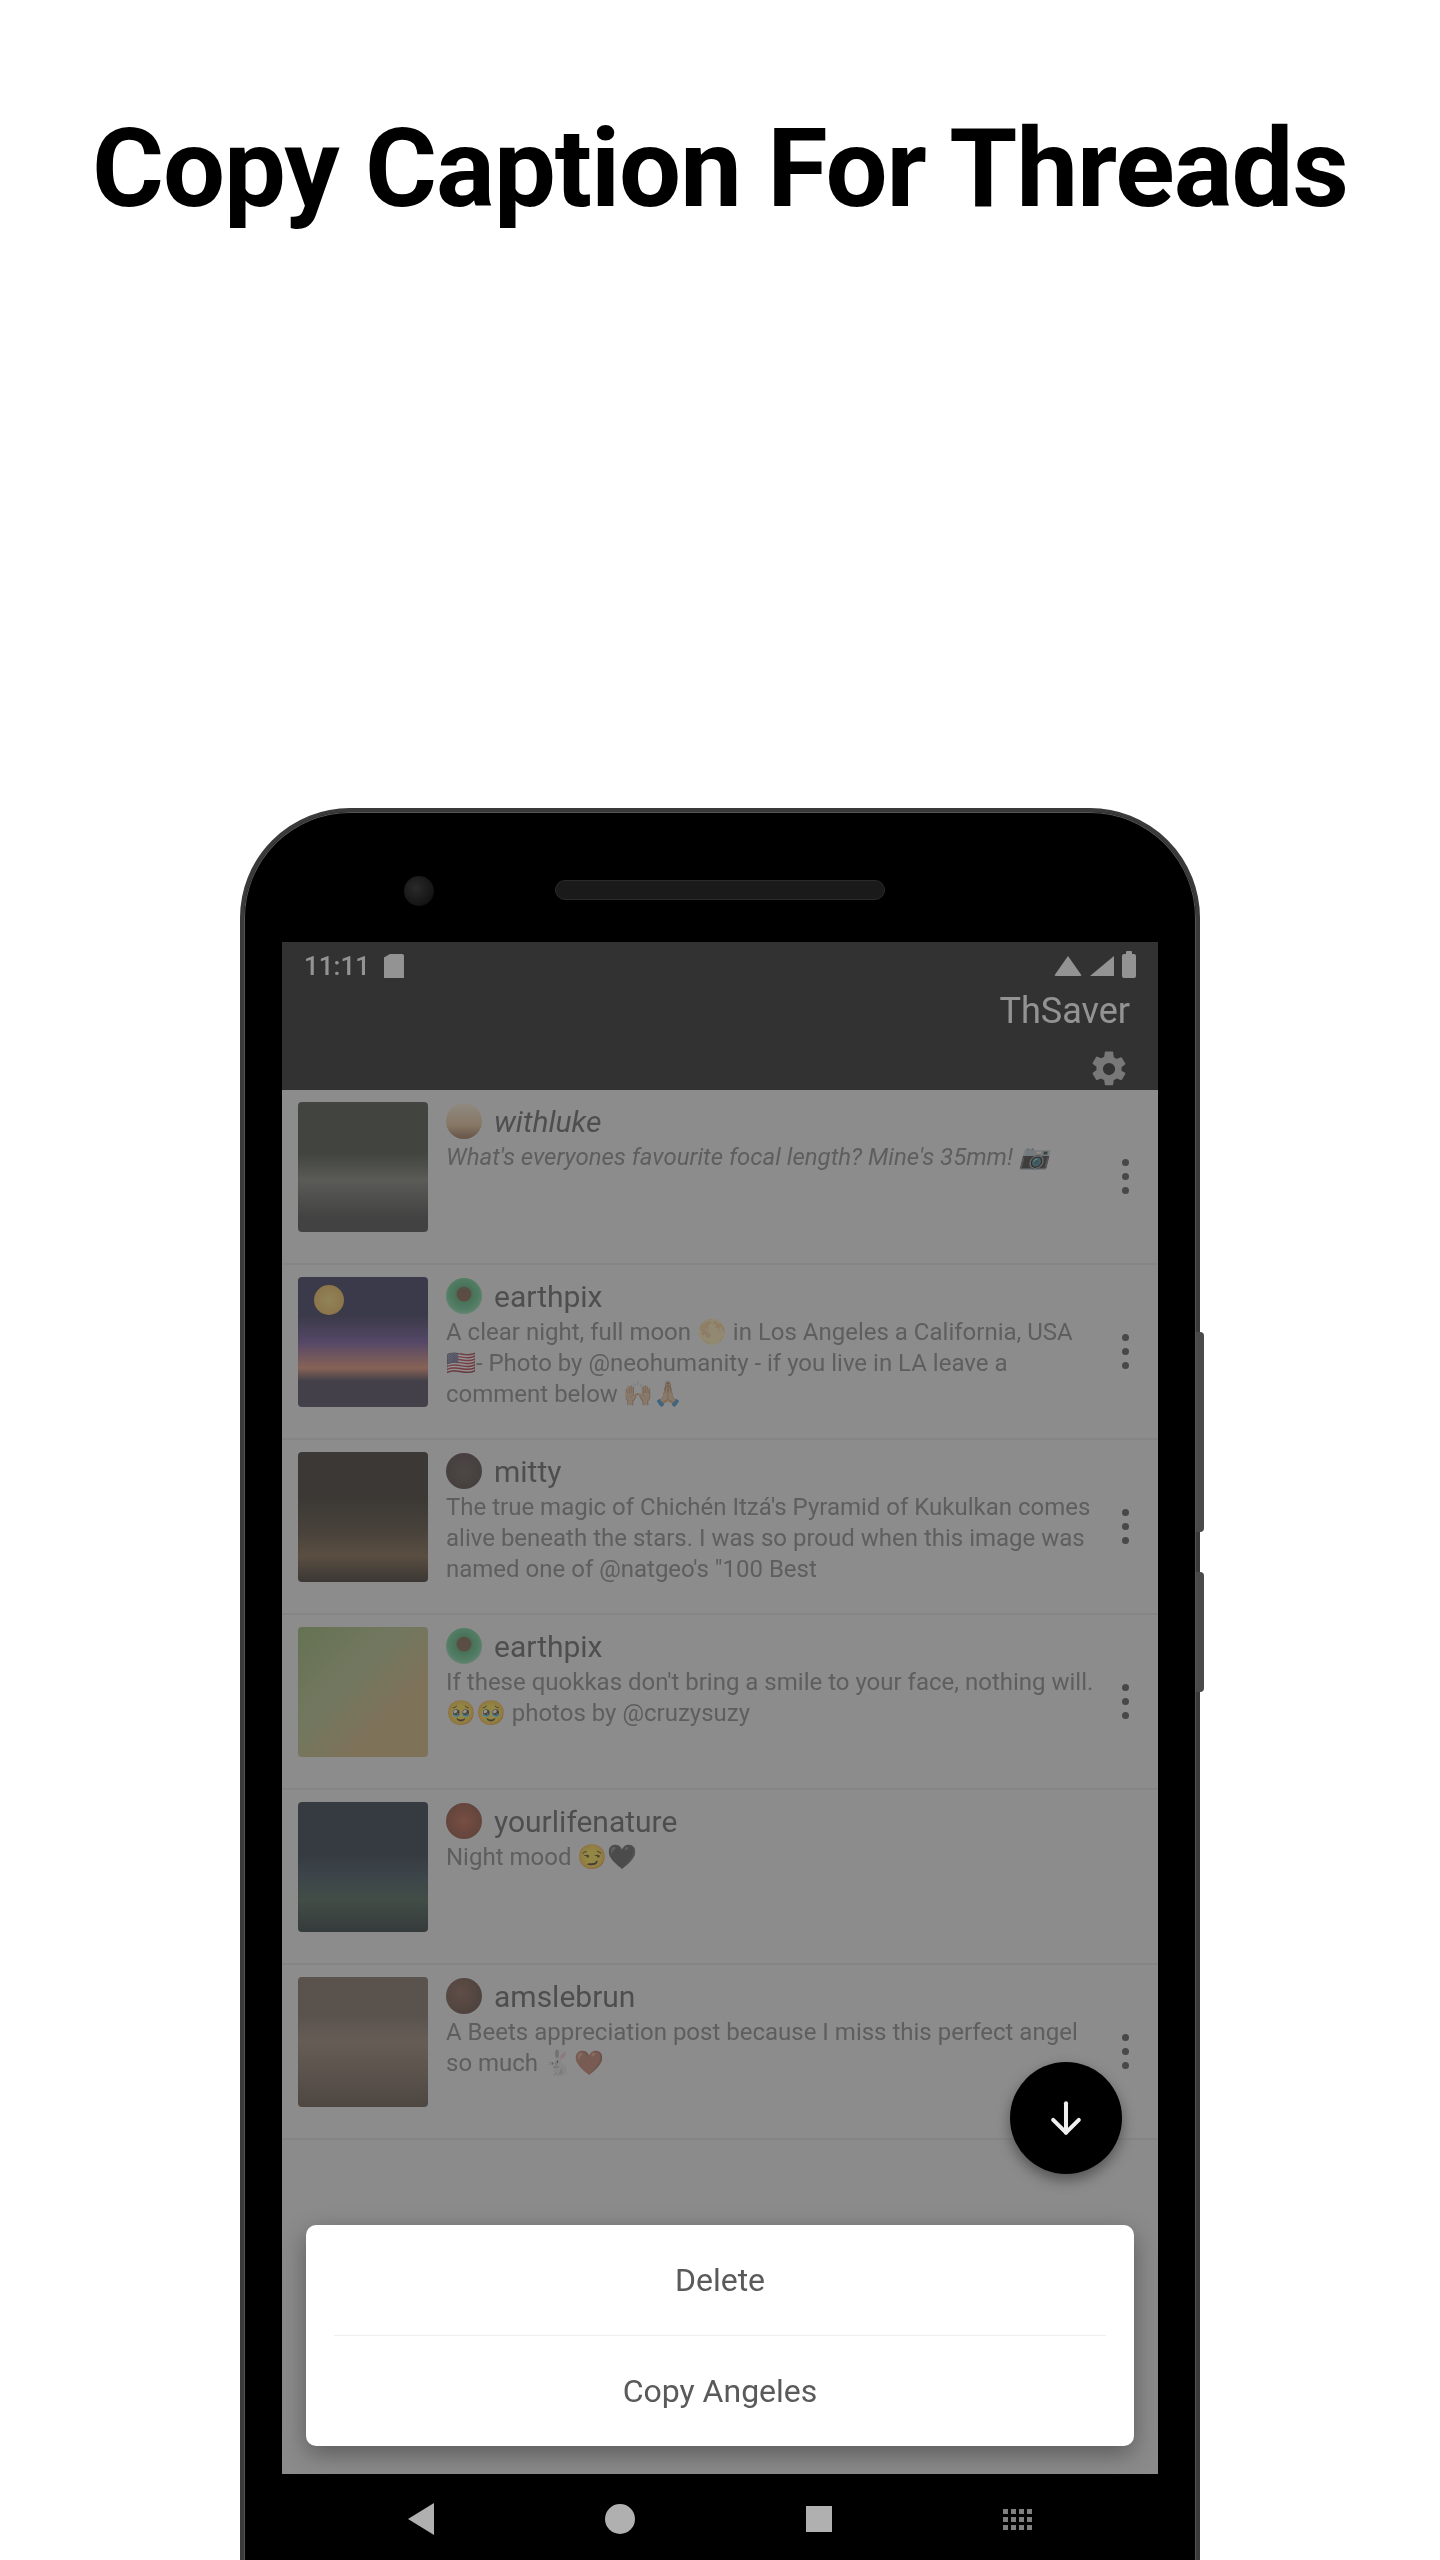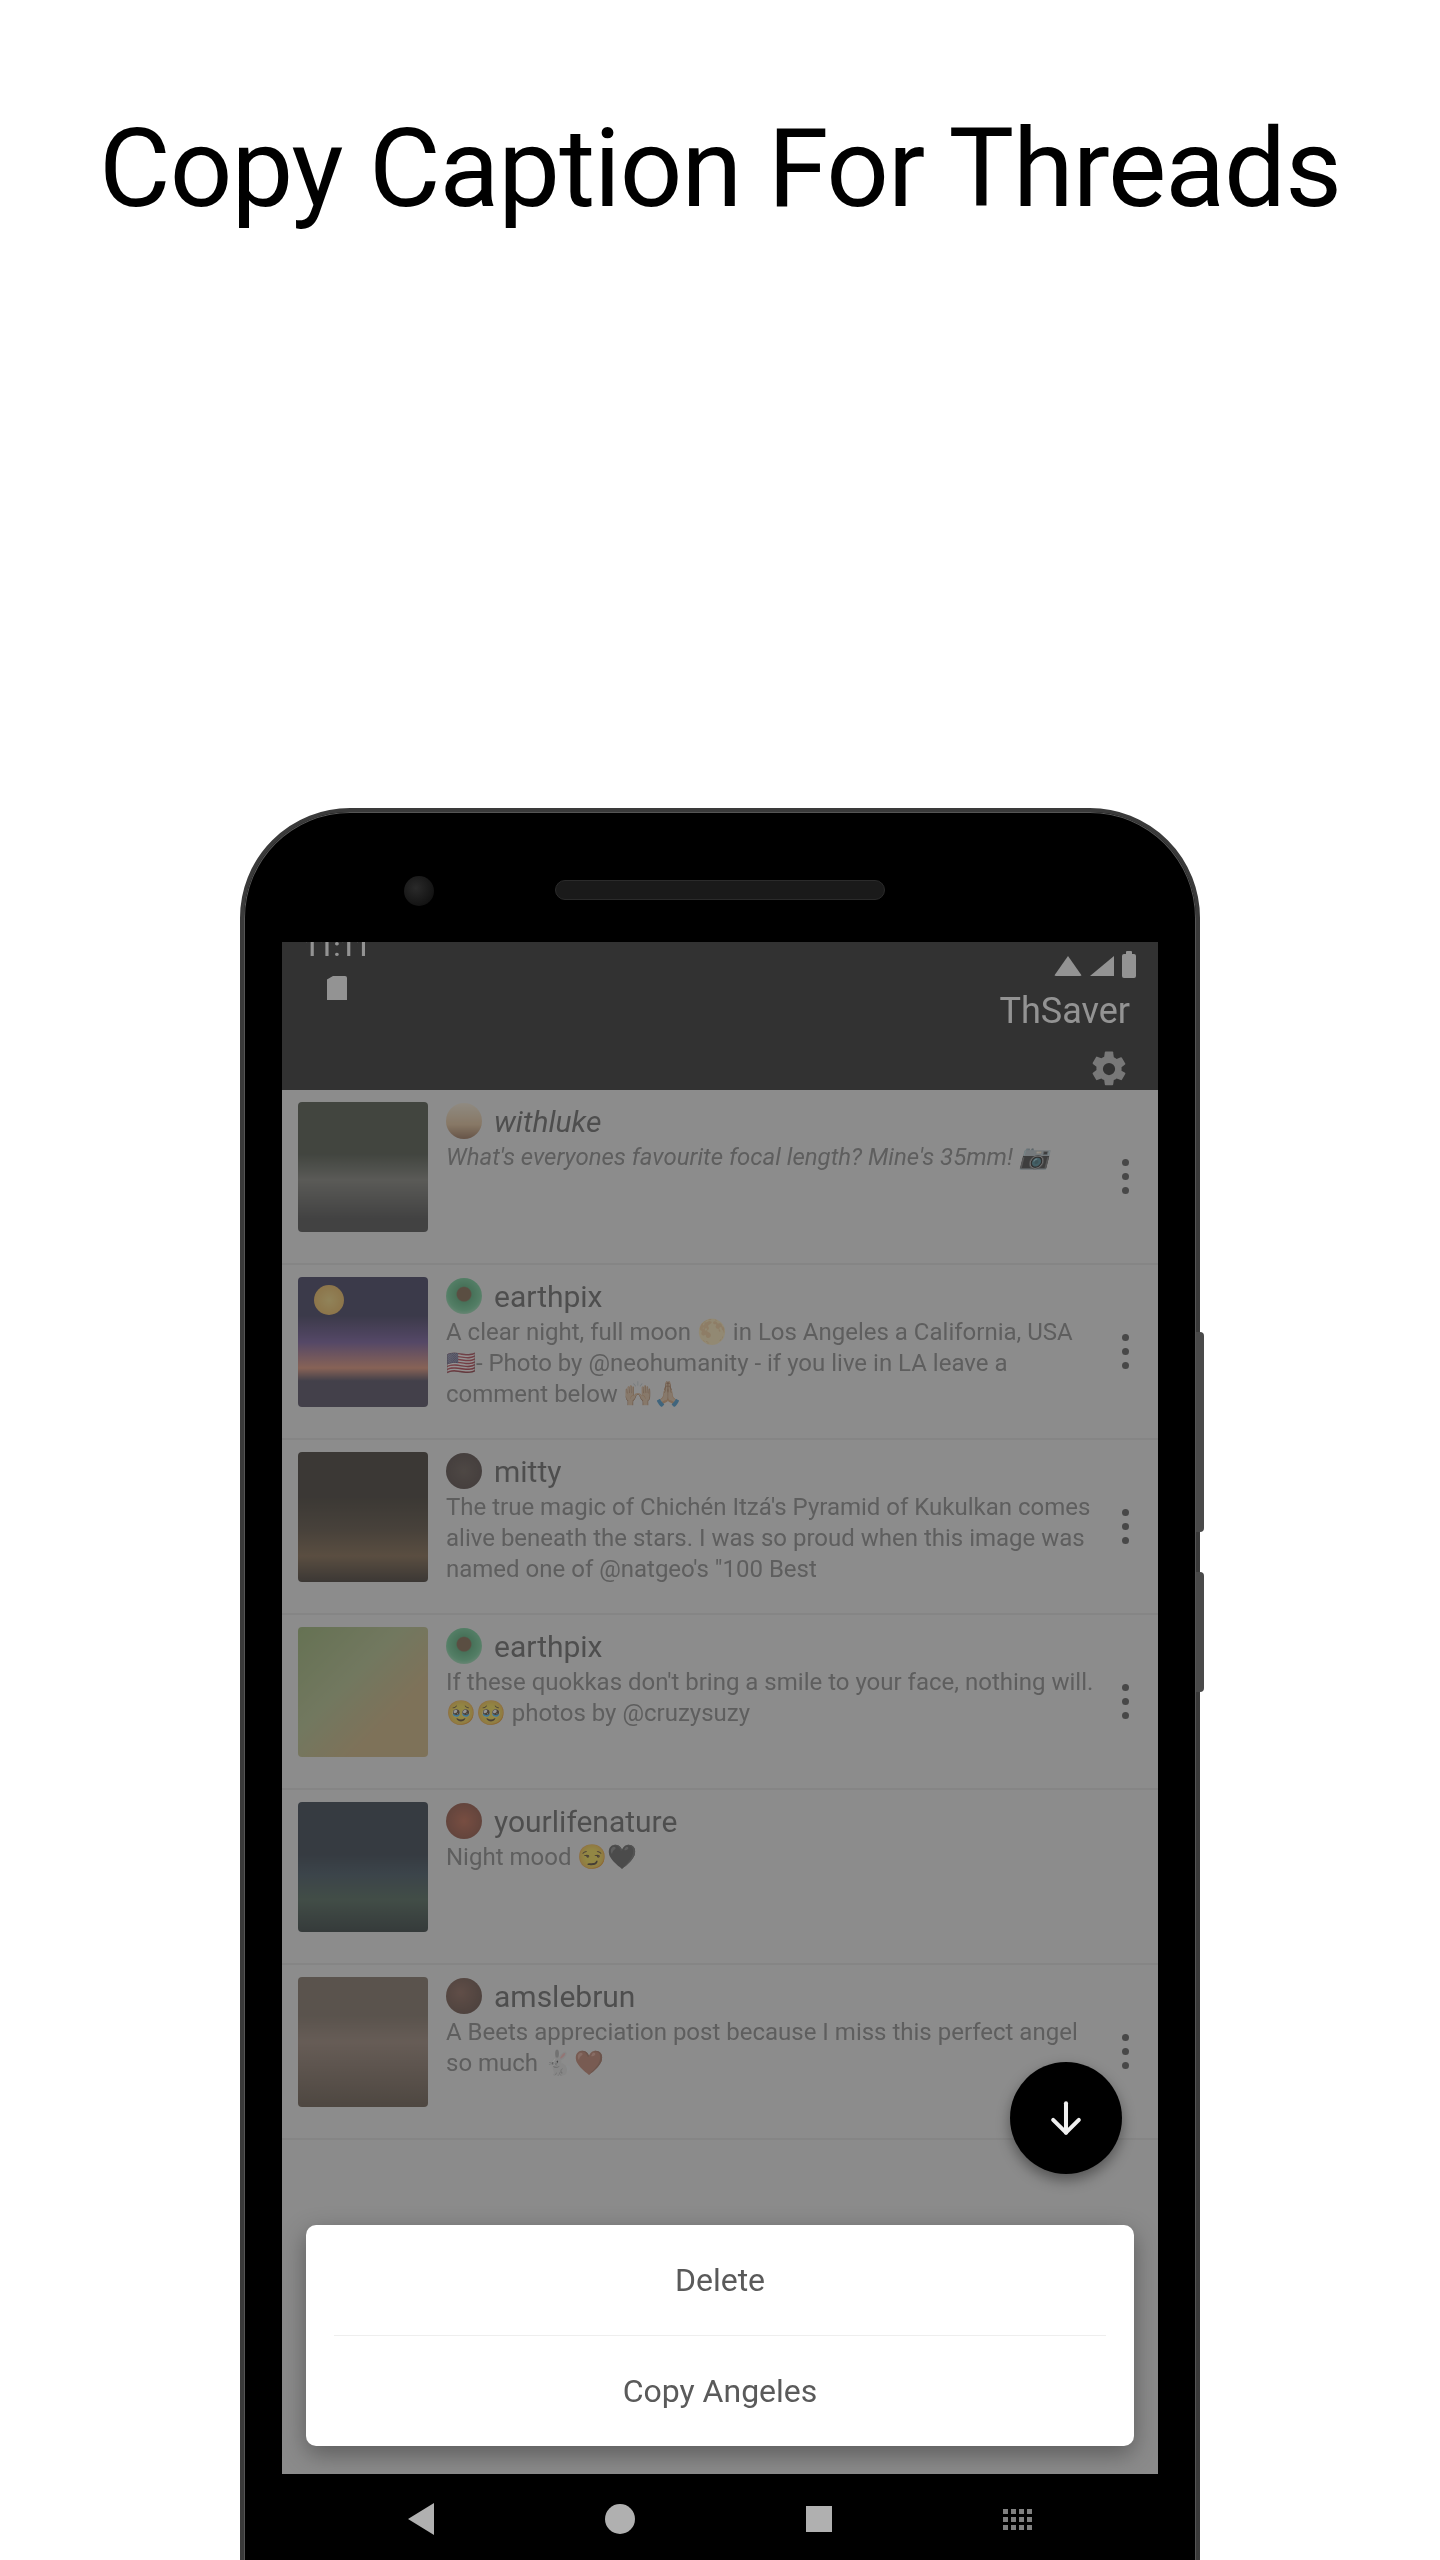--- a/index.html
+++ b/index.html
@@ -7,21 +7,21 @@
     width: 1440px;
     height: 2560px;
     background: #fff;
     font-family: -apple-system, BlinkMacSystemFont, "Segoe UI", Roboto, Helvetica, Arial, sans-serif;
     position: relative;
     overflow: hidden;
   }
   .headline {
     text-align: center;
     font-size: 110px;
-    font-weight: 400;
+    font-weight: 700;
     line-height: 1.25;
     padding-top: 100px;
     letter-spacing: -1px;
     color: #000;
   }
 
   
   .phone {
     position: absolute;
     top: 808px;
@@ -86,21 +86,21 @@
     height: 48px;
     background: #000;
     color: #fff;
     display: flex;
     align-items: center;
     justify-content: space-between;
     padding: 0 22px;
     font-size: 26px;
     font-weight: 500;
   }
-  .statusbar .left { display: flex; align-items: center; gap: 14px; flex-direction: column; }
+  .statusbar .left { display: flex; align-items: center; gap: 14px; }
   .statusbar .right { display: flex; align-items: center; gap: 8px; }
   .sd-icon { width: 20px; height: 24px; background: #fff; border-radius: 2px 2px 0 0; clip-path: polygon(0 15%, 30% 0, 100% 0, 100% 100%, 0 100%); }
   .wifi-icon { width: 0; height: 0; border-left: 14px solid transparent; border-right: 14px solid transparent; border-bottom: 20px solid #fff; border-radius: 2px;}
   .signal-icon { width: 0; height: 0; border-bottom: 20px solid #fff; border-left: 24px solid transparent; }
   .batt-icon { width: 14px; height: 24px; background: #fff; border-radius: 2px; position: relative; }
   .batt-icon::before { content:""; position:absolute; top:-3px; left:4px; width:6px; height:3px; background:#fff; border-radius:1px 1px 0 0;}
 
   
   .appbar {
     height: 100px;

